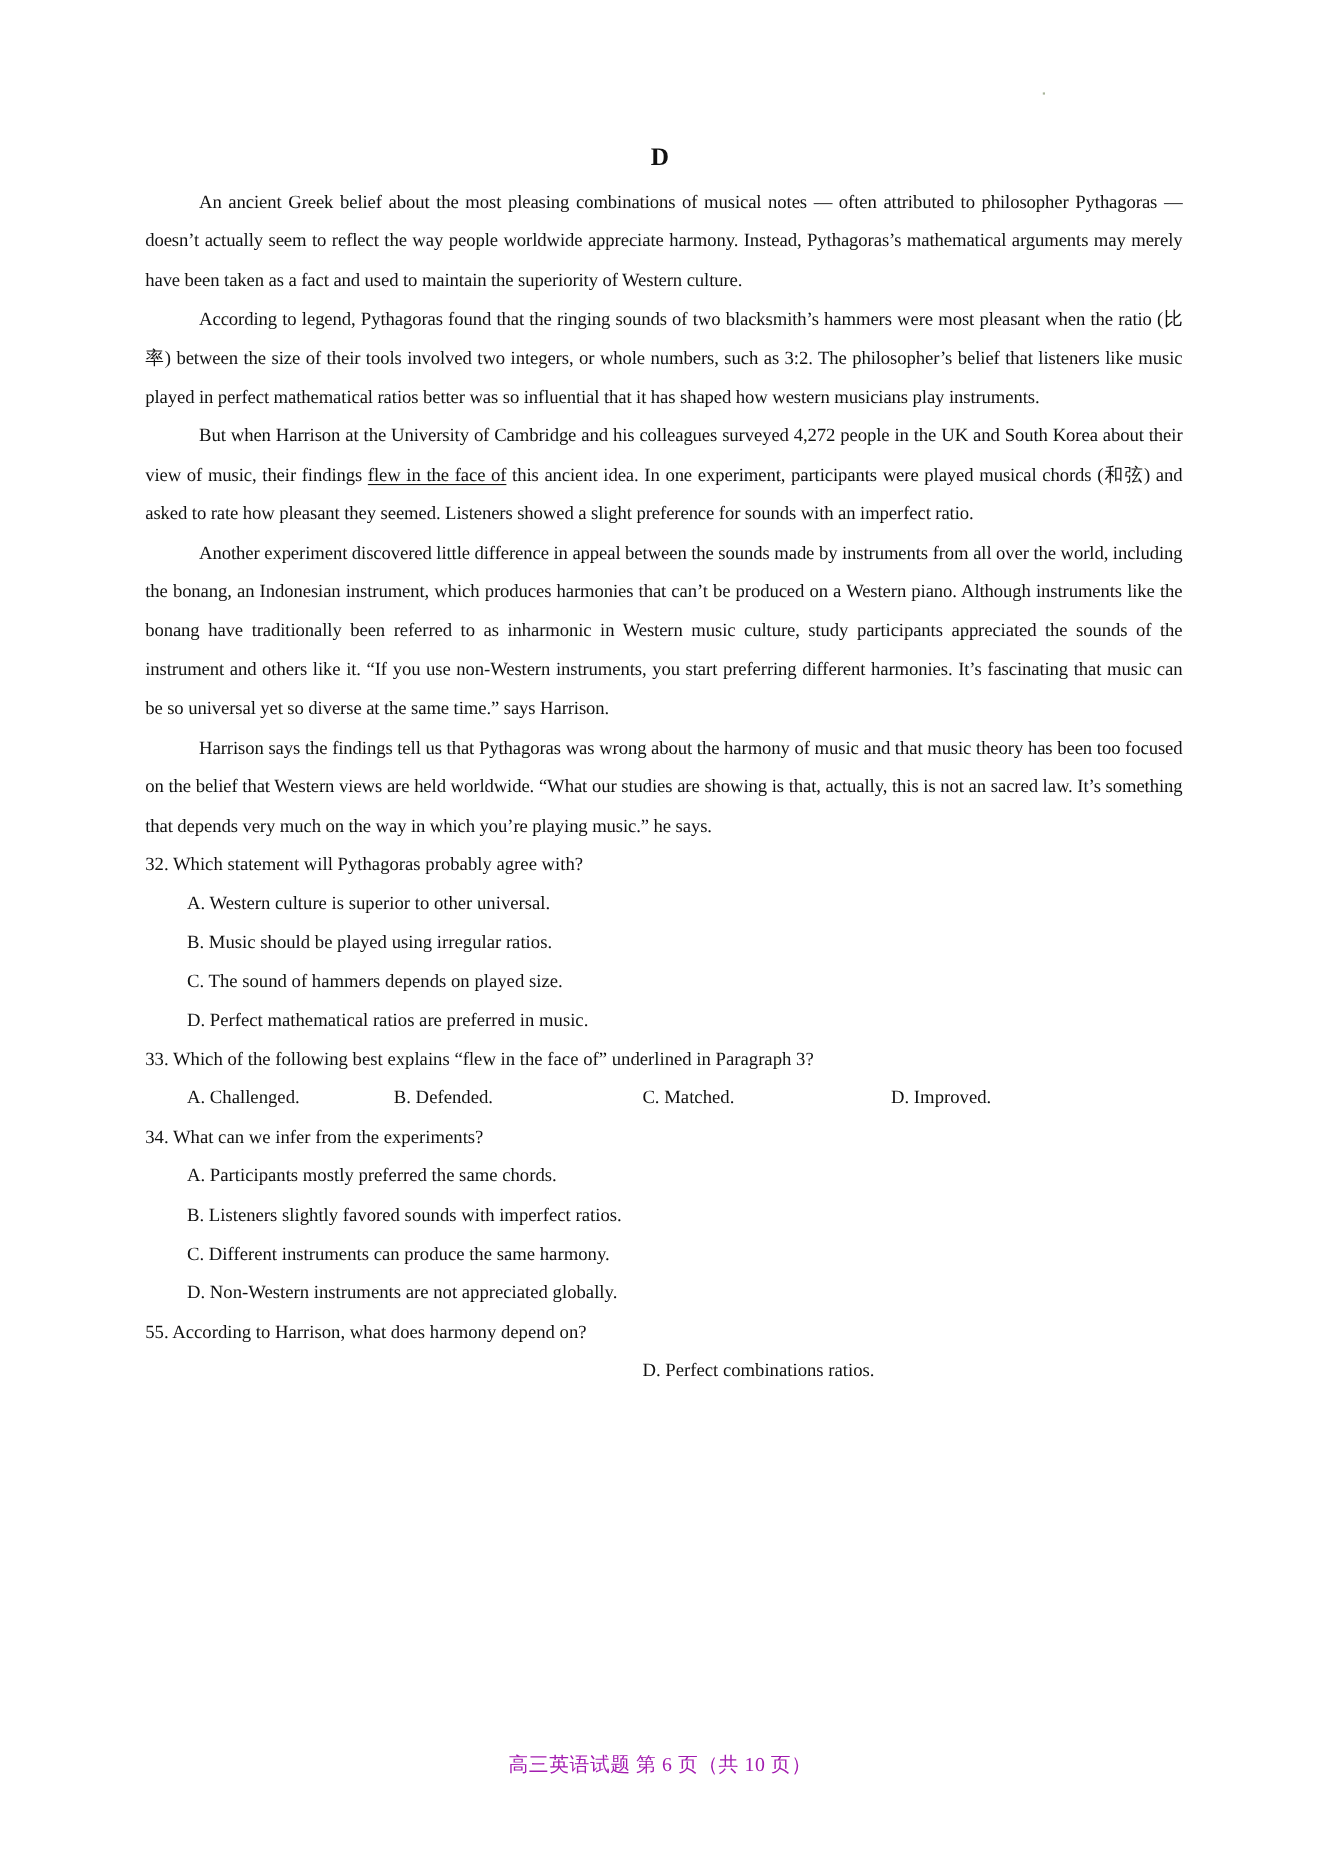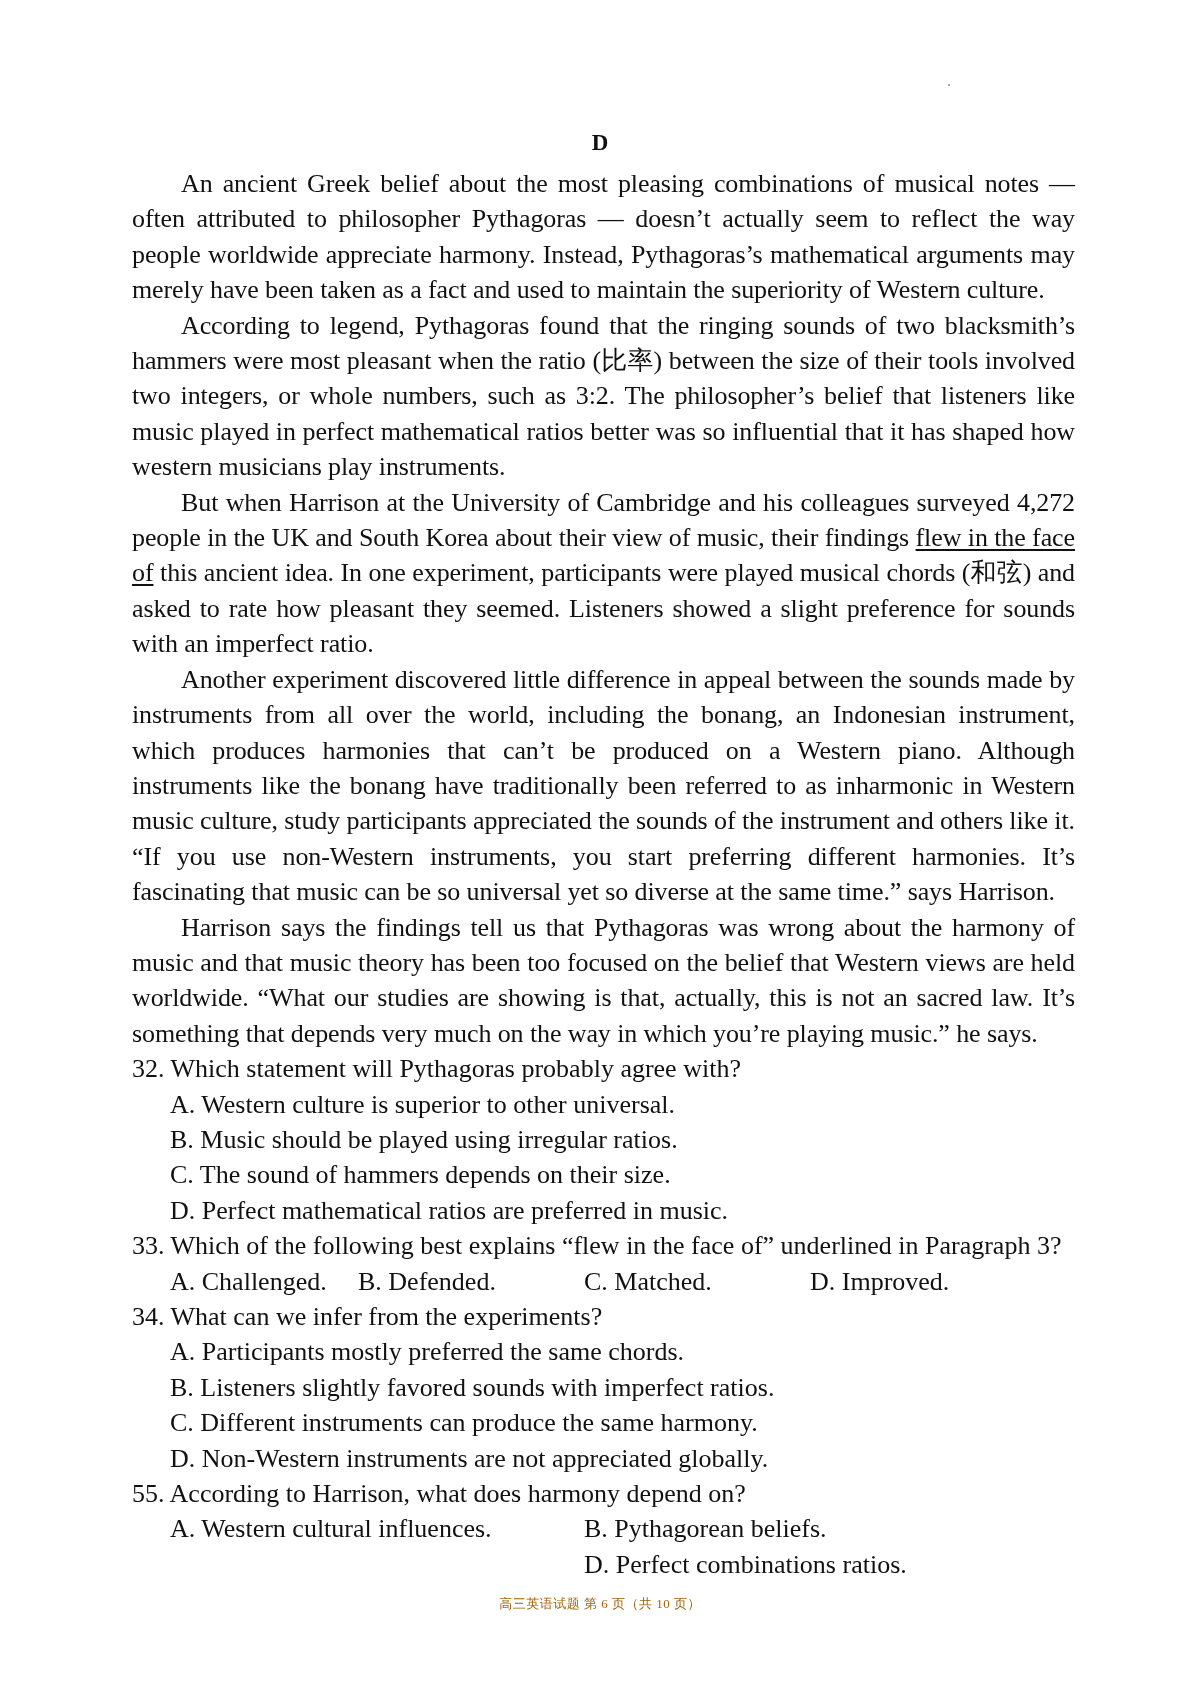--- a/index.html
+++ b/index.html
@@ -37,21 +37,21 @@
       text-align: center;
       font-weight: bold;
       font-size: 23px;
       line-height: 30px;
     }
     .content {
       position: absolute;
       left: 132px;
       top: 166px;
       width: 943px;
-      font-size: 26px;
+      font-size: 17px;
       line-height: 35.4px;
     }
     .para {
       margin: 0;
       text-align: justify;
       text-indent: 49px;
       letter-spacing: -0.1px;
     }
     .para .ul {
       text-decoration: underline;
@@ -76,23 +76,23 @@
       margin: 0;
       padding-left: 38px;
       white-space: nowrap;
     }
     .footer {
       position: absolute;
       left: 0;
       width: 1200px;
       top: 1592px;
       text-align: center;
-      font-size: 13px;
+      font-size: 18px;
       line-height: 24px;
-      color: #a16207;
+      color: #a21caf;
       letter-spacing: 0.5px;
     }
   </style>
 </head>
 <body>
 
 <div class="page">
   <div class="speck"></div>
 
   <div class="section-title">D</div>
@@ -101,21 +101,21 @@
     <p class="para">An ancient Greek belief about the most pleasing combinations of musical notes — often attributed to philosopher Pythagoras — doesn’t actually seem to reflect the way people worldwide appreciate harmony. Instead, Pythagoras’s mathematical arguments may merely have been taken as a fact and used to maintain the superiority of Western culture.</p>
     <p class="para">According to legend, Pythagoras found that the ringing sounds of two blacksmith’s hammers were most pleasant when the ratio (比率) between the size of their tools involved two integers, or whole numbers, such as 3:2. The philosopher’s belief that listeners like music played in perfect mathematical ratios better was so influential that it has shaped how western musicians play instruments.</p>
     <p class="para"><span>But when Harrison at the University of Cambridge and his colleagues surveyed 4,272 people in the UK and South Korea about their view of music, their findings </span><span class="ul">flew in the face of</span><span> this ancient idea. In one experiment, participants were played musical chords (和弦) and asked to rate how pleasant they seemed. Listeners showed a slight preference for sounds with an imperfect ratio.</span></p>
     <p class="para">Another experiment discovered little difference in appeal between the sounds made by instruments from all over the world, including the bonang, an Indonesian instrument, which produces harmonies that can’t be produced on a Western piano. Although instruments like the bonang have traditionally been referred to as inharmonic in Western music culture, study participants appreciated the sounds of the instrument and others like it. “If you use non-Western instruments, you start preferring different harmonies. It’s fascinating that music can be so universal yet so diverse at the same time.” says Harrison.</p>
     <p class="para">Harrison says the findings tell us that Pythagoras was wrong about the harmony of music and that music theory has been too focused on the belief that Western views are held worldwide. “What our studies are showing is that, actually, this is not an sacred law. It’s something that depends very much on the way in which you’re playing music.” he says.</p>
 
     <div>
       <p class="question">32. Which statement will Pythagoras probably agree with?</p>
       <p class="option-line">A. Western culture is superior to other universal.</p>
       <p class="option-line">B. Music should be played using irregular ratios.</p>
-      <p class="option-line">C. The sound of hammers depends on their size.</p>
+      <p class="option-line">C. The sound of hammers depends on played size.</p>
       <p class="option-line">D. Perfect mathematical ratios are preferred in music.</p>
     </div>
 
     <div>
       <p class="question">33. Which of the following best explains “flew in the face of” underlined in Paragraph 3?</p>
       <div class="option-row">
         <span class="opt" style="left:38px">A. Challenged.</span>
         <span class="opt" style="left:226px">B. Defended.</span>
         <span class="opt" style="left:452px">C. Matched.</span>
         <span class="opt" style="left:678px">D. Improved.</span>
@@ -126,23 +126,19 @@
       <p class="question">34. What can we infer from the experiments?</p>
       <p class="option-line">A. Participants mostly preferred the same chords.</p>
       <p class="option-line">B. Listeners slightly favored sounds with imperfect ratios.</p>
       <p class="option-line">C. Different instruments can produce the same harmony.</p>
       <p class="option-line">D. Non-Western instruments are not appreciated globally.</p>
     </div>
 
     <div>
       <p class="question">55. According to Harrison, what does harmony depend on?</p>
       <div class="option-row">
-        <span class="opt" style="left:38px">A. Western cultural influences.</span>
-        <span class="opt" style="left:452px">B. Pythagorean beliefs.</span>
-      </div>
-      <div class="option-row">
         <span class="opt" style="left:452px">D. Perfect combinations ratios.</span>
       </div>
     </div>
   </div>
 
   <div class="footer">高三英语试题 第 6 页（共 10 页）</div>
 </div>
 
 </body></html>

